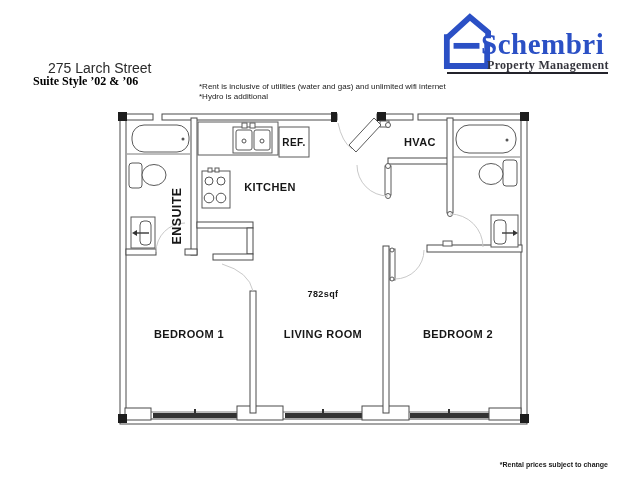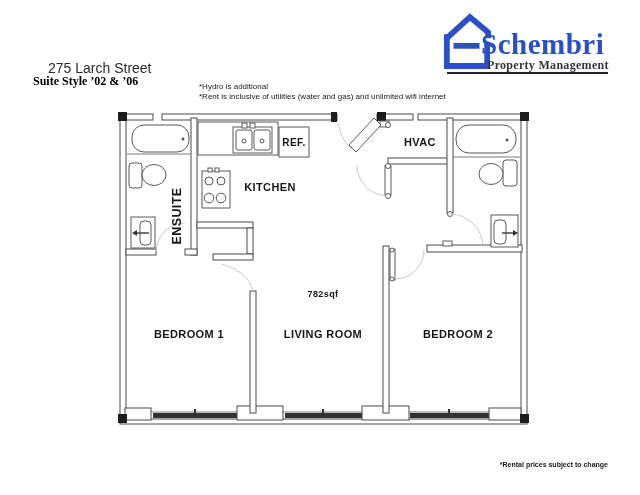--- a/index.html
+++ b/index.html
@@ -30,22 +30,22 @@
   .brand{fill:none;stroke:#2b50c5;stroke-width:6;}
 </style>
 </head>
 <body>
 
 <div class="page">
 
   <div class="abs address">275 Larch Street</div>
   <div class="abs suite">Suite Style ’02 &amp; ’06</div>
   <div class="abs notes">
+    <div>*Rent is inclusive of utilities (water and gas) and unlimited wifi internet</div>
     <div>*Hydro is additional</div>
-    <div>*Rent is inclusive of utilities (water and gas) and unlimited wifi internet</div>
   </div>
 
   <svg class="abs logo-icon" viewBox="0 0 50 58">
     <path class="brand" d="M 4,25 L 28,3 L 47,19 L 47,25"></path>
     <path class="brand" d="M 4,21 L 4,54 L 46,54 L 46,31"></path>
     <path class="brand" d="M 11,33 L 38,33"></path>
   </svg>
   <div class="abs logo-name">Schembri</div>
   <div class="abs logo-tagline">Property Management</div>
   <div class="abs logo-rule"></div>

